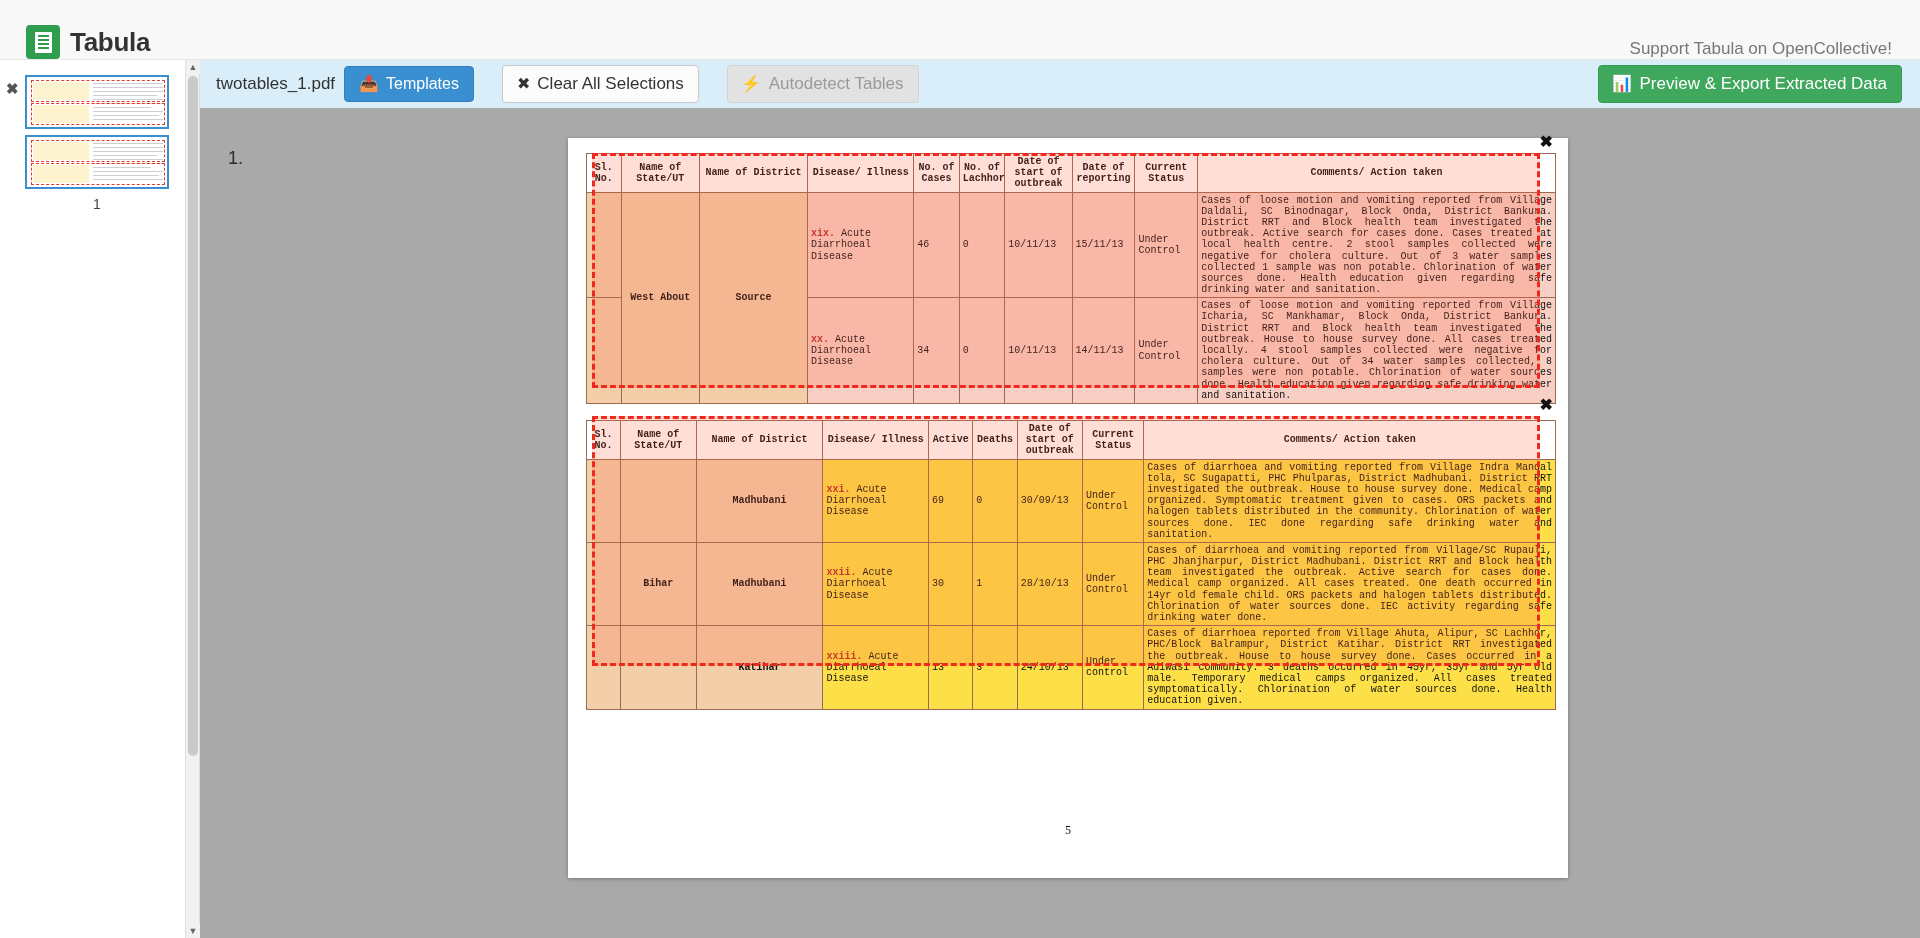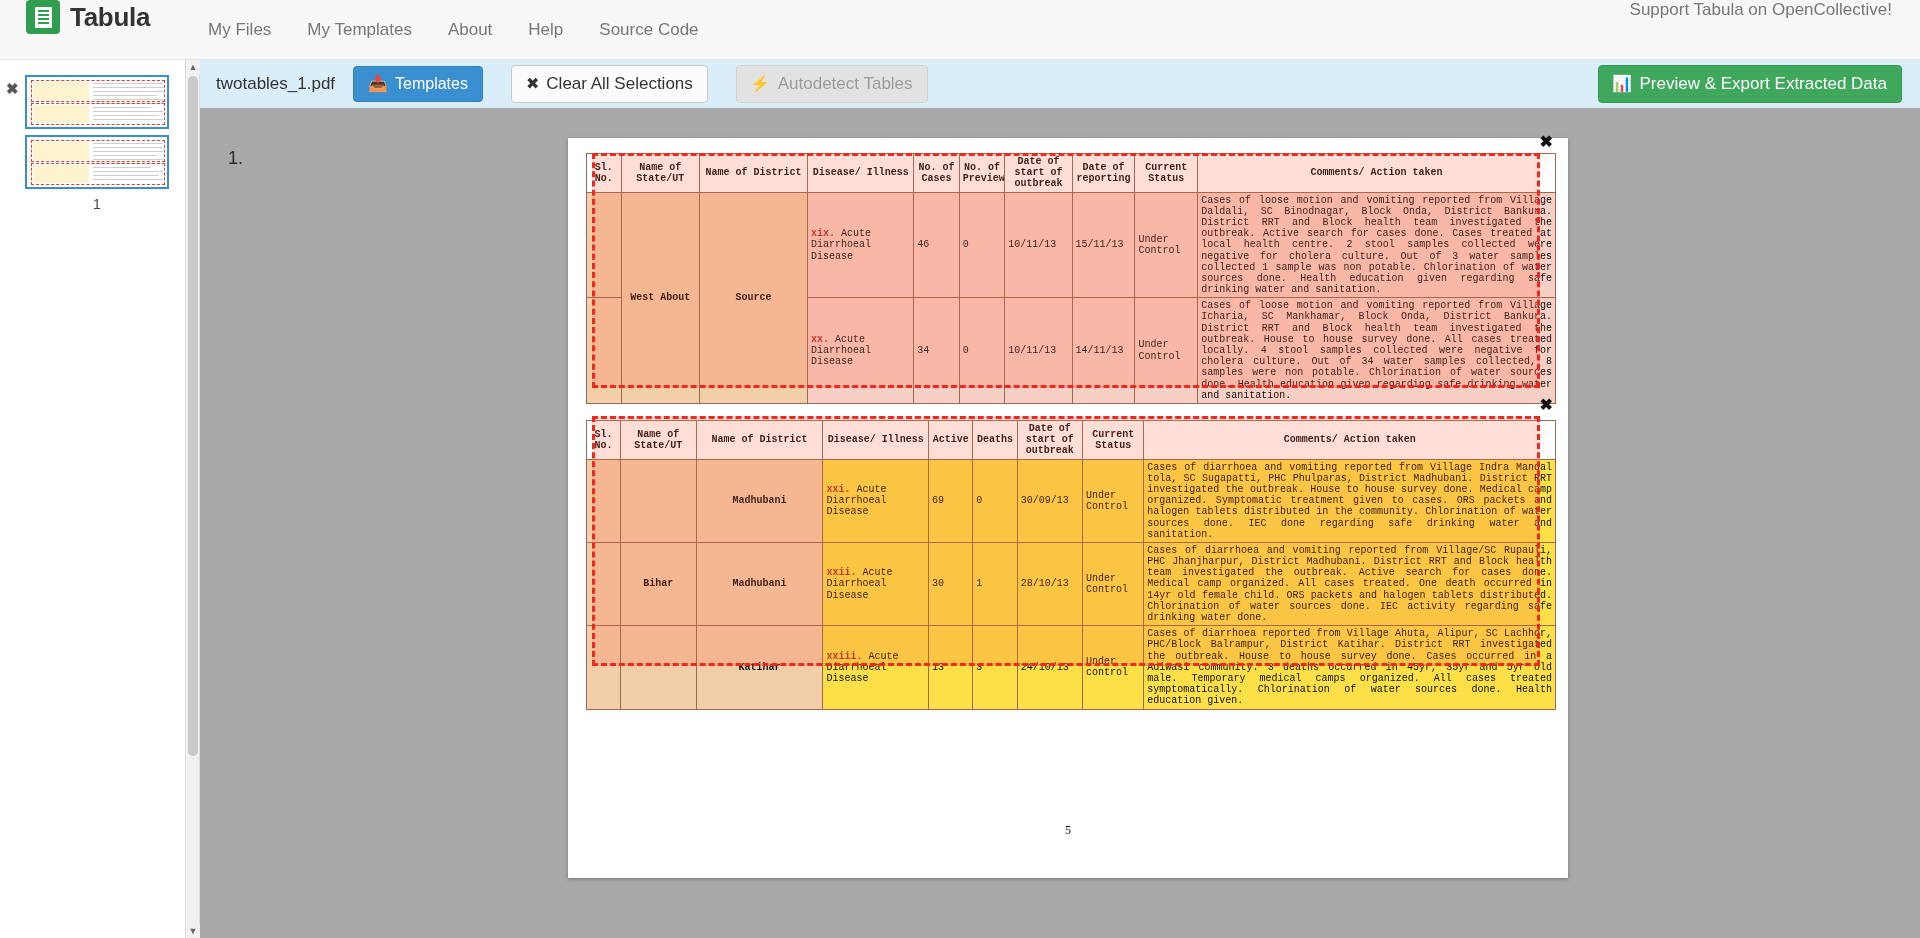--- a/index.html
+++ b/index.html
@@ -10,21 +10,21 @@
     background: #ffffff;
     font-family: "Liberation Sans", sans-serif;
   }
   #app { position: relative; width: 1920px; height: 938px; }
 
   
   .navbar {
     position: absolute; top: 0; left: 0; width: 1920px; height: 60px;
     background: #f8f8f8;
     border-bottom: 1px solid #e7e7e7;
-    display: flex; align-items: flex-start;
+    display: flex; align-items: flex-end;
   }
   .brand {
     display: flex; align-items: center; gap: 10px;
     margin-left: 26px; margin-right: 40px;
   }
   .brand-logo {
     width: 34px; height: 34px; border-radius: 4px;
     background: #2e9e4e;
     display: flex; align-items: center; justify-content: center;
     position: relative;
@@ -50,21 +50,21 @@
     margin-left: auto; margin-right: 28px;
     font-size: 17px; color: #777; cursor: pointer;
   }
 
   
   .toolbar {
     position: absolute; top: 60px; left: 200px; width: 1720px; height: 48px;
     background: #d9eef8;
     display: flex; align-items: center; padding-left: 16px;
   }
-  .filename { font-size: 17px; color: #333; margin-right: 18px; }
+  .filename { font-size: 17px; color: #333; margin-right: 9px; }
   .btn {
     display: inline-flex; align-items: center; gap: 7px;
     font-size: 16px; border-radius: 4px; cursor: pointer;
     padding: 0 14px; height: 36px; border: 1px solid transparent;
     white-space: nowrap;
   }
   .btn-primary { background: #3a8fd0; color: #fff; border-color: #3280bd; }
   .btn-default { background: #fcfcfc; color: #333; border-color: #c8c8c8; height: 38px; font-size: 17px; }
   .btn-disabled { background: #e2e2e2; color: #9a9a9a; border-color: #d2d2d2; height: 38px; font-size: 17px; }
   .btn-success {
@@ -181,27 +181,20 @@
 <body>
 
 <div id="app">
 
   <div class="navbar">
     <div class="brand">
       <span class="brand-logo">
           <span class="sheet"></span>
         </span>
       <span class="brand-text">Tabula</span>
-    </div>
-    <div class="nav-links">
-      <a class="nav-link">My Files</a>
-      <a class="nav-link">My Templates</a>
-      <a class="nav-link">About</a>
-      <a class="nav-link">Help</a>
-      <a class="nav-link">Source Code</a>
     </div>
     <div class="nav-right">Support Tabula on OpenCollective!</div>
   </div>
 
   <div class="sidebar">
     <div class="sidebar-close">✖</div>
 
     <div class="thumb-list">
 
       <div class="thumb selected">
@@ -292,21 +285,21 @@
             <col style="width:58px">
               <col style="width:330px">
           </colgroup>
           <tbody>
               <tr class="hdr-row">
             <th>Sl. No.</th>
             <th>Name of State/UT</th>
             <th>Name of District</th>
             <th>Disease/ Illness</th>
             <th>No. of Cases</th>
-            <th>No. of Preview</th>
+            <th>No. of Lachhor</th>
             <th>Date of start of outbreak</th>
             <th>Date of reporting</th>
             <th>Current Status</th>
             <th>Comments/ Action taken</th>
           </tr>
           <tr>
             <td class="tint-a">&nbsp;</td>
             <td class="tint-a c-center" rowspan="2">West About</td>
             <td class="tint-a c-center" rowspan="2">Source</td>
             <td class="tint-b">

